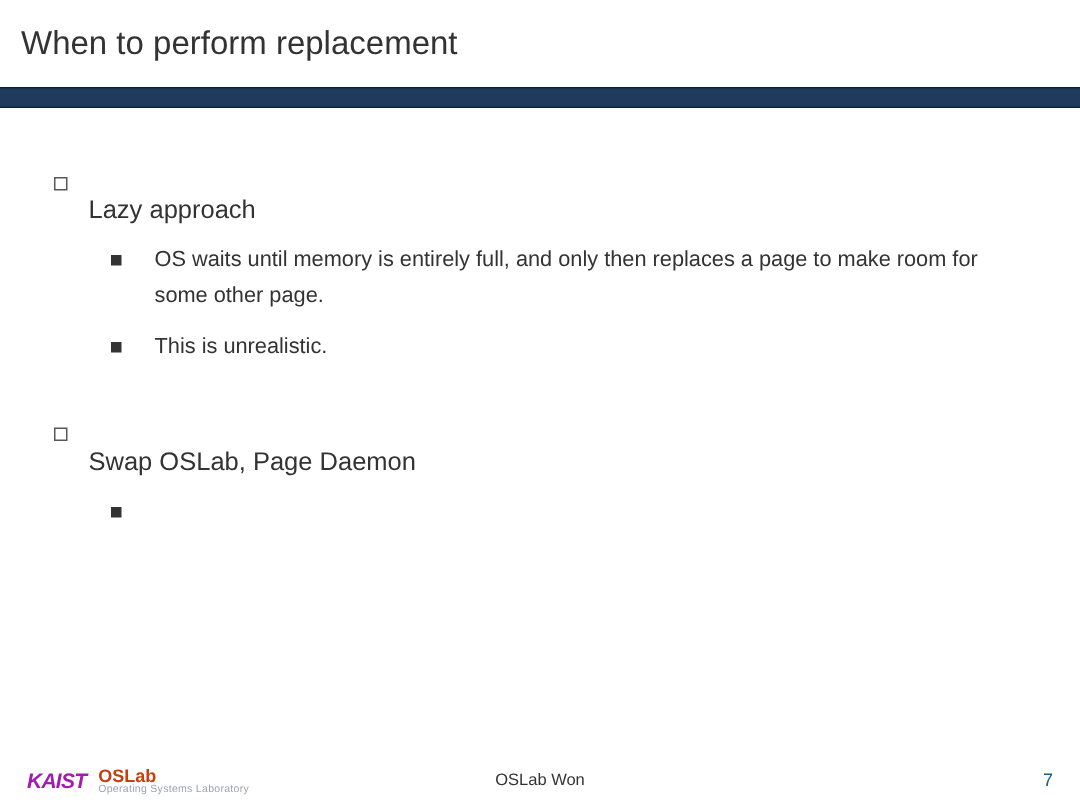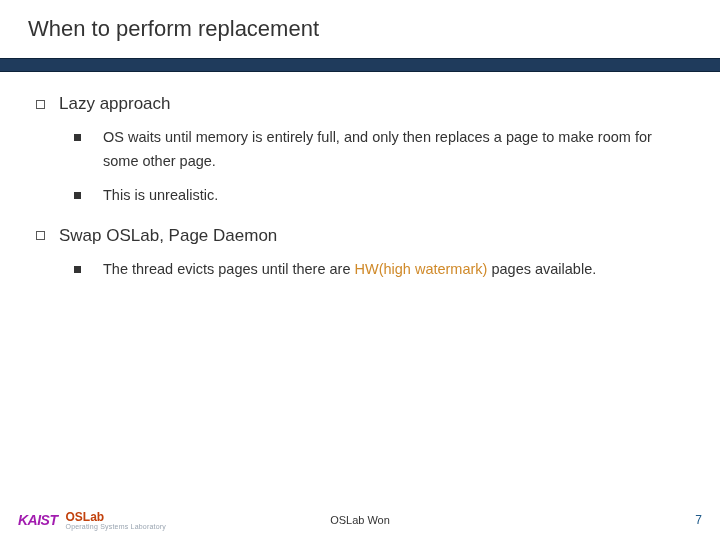--- a/index.html
+++ b/index.html
@@ -1,28 +1,28 @@
 <!DOCTYPE html>
 <html><head>
 <meta charset="utf-8">
 <style>
   * { margin: 0; padding: 0; box-sizing: border-box; }
   html, body { width: 720px; height: 540px; font-family: "Segoe UI", Arial, sans-serif; background: #fff; color: #222; }
   .slide { position: relative; width: 720px; height: 540px; }
 
-  .title-bar { height: 58px; background: #fff; display: flex; align-items: center; padding-left: 28px; }
+  .title-bar { height: 58px; background: #fff; display: flex; align-items: center; padding-left: 14px; }
   .title-bar h1 { font-size: 22px; font-weight: 400; color: #333; }
   .blue-band { height: 14px; background: #1f3b5c; border-top: 1px solid #0d233a; border-bottom: 1px solid #0d233a; }
 
   .content { padding: 22px 36px 0 36px; }
 
   .section { margin-bottom: 18px; }
   .section-head { display: flex; align-items: center; margin-bottom: 12px; }
   .square-bullet { width: 9px; height: 9px; border: 1.5px solid #585858; margin-right: 14px; flex: 0 0 auto; }
-  .section-title { font-size: 17px; color: #333; }
+  .section-title { font-size: 17px; color: #333; margin-top: 36px; }
 
   .sub-list { padding-left: 38px; }
   .sub-item { display: flex; margin-bottom: 10px; line-height: 1.65; gap: 10px; }
   .diamond { width: 7px; height: 7px; background: #333; margin-top: 8px; margin-right: 12px; flex: 0 0 auto; transform: none; }
   .sub-text { font-size: 14.5px; color: #333; }
   .highlight { color: #d08a2a; }
 
   .footer { position: absolute; left: 0; bottom: 0; width: 100%; height: 40px; display: flex; align-items: center; }
   .logo-area { display: flex; align-items: center; padding-left: 18px; gap: 8px; }
   .kaist { font-weight: 700; font-style: italic; font-size: 14px; color: #a21caf; letter-spacing: -0.5px; }
@@ -62,23 +62,20 @@
     </div>
 
     <div class="section">
       <div class="section-head">
         <span class="square-bullet"></span>
         <span class="section-title">Swap OSLab, Page Daemon</span>
       </div>
       <div class="sub-list">
         <div class="sub-item">
           <span class="diamond"></span>
-          <span class="sub-text">
-            <span>The thread evicts pages until there are </span><span class="highlight">HW(high watermark)</span><span> pages available.</span>
-          </span>
         </div>
       </div>
     </div>
 
   </div>
 
   <div class="footer">
     <div class="logo-area">
       <span class="kaist">KAIST</span>
       <span class="oslab">

